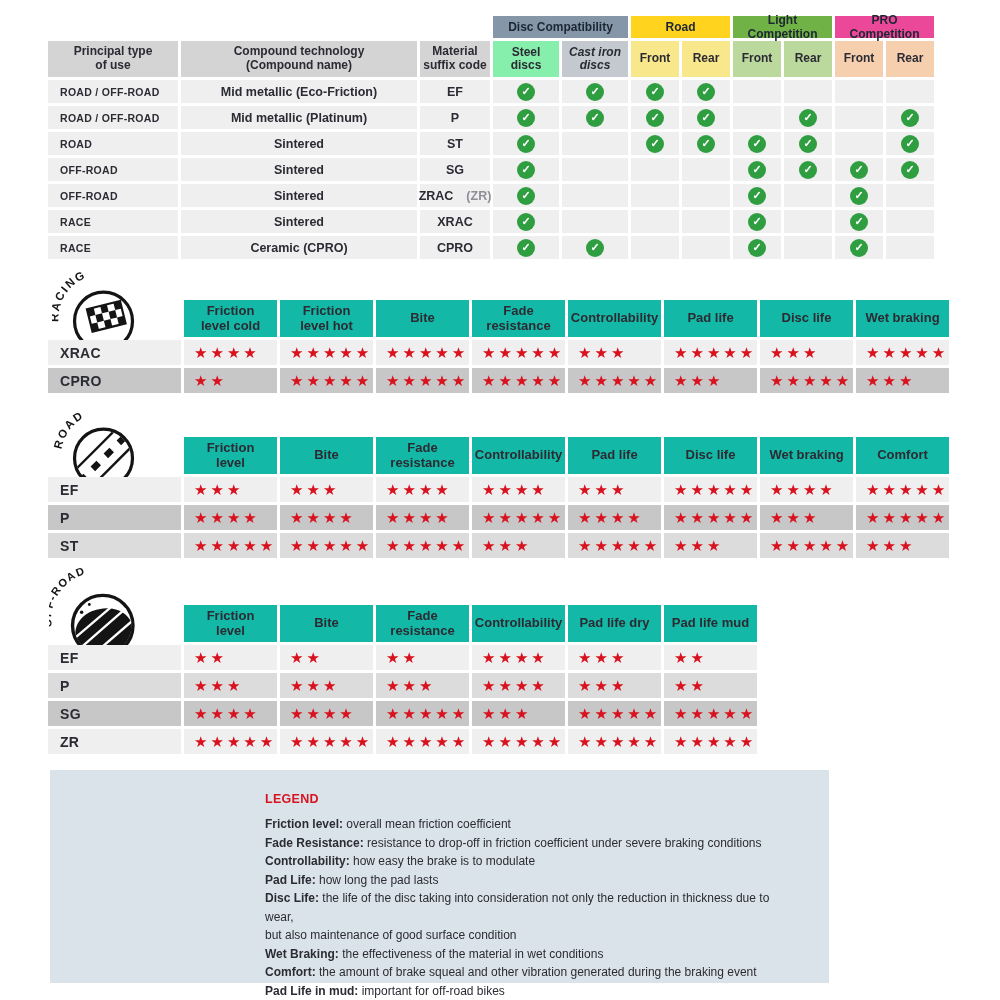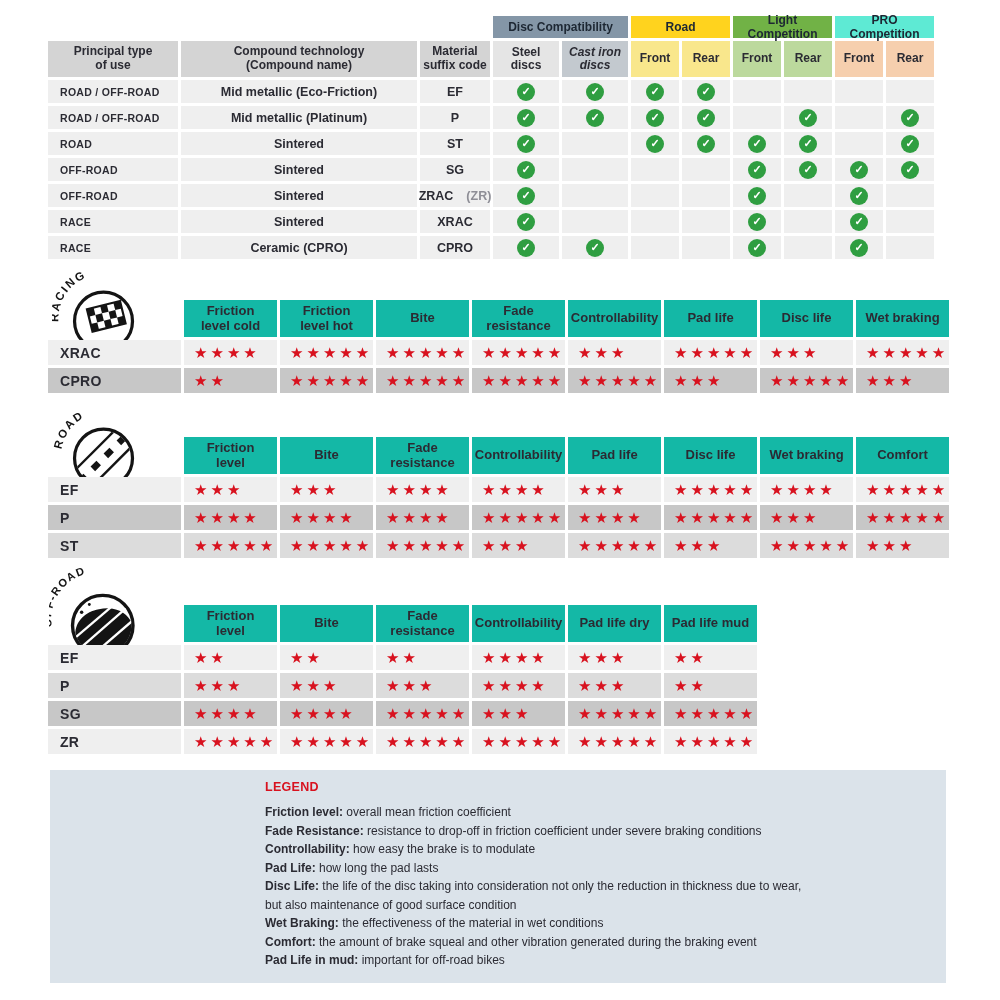--- a/index.html
+++ b/index.html
@@ -26,41 +26,41 @@
   #offroad-grid{top:605px}
   .corner{background:transparent}
   .rhdr{background:#14b8a6;font-weight:bold;font-size:13px;line-height:1.15;white-space:pre-line}
   .rlabel{justify-content:flex-start;padding-left:12px;font-weight:bold;font-size:14px;letter-spacing:.3px}
   .stars{justify-content:flex-start;padding-left:10px;color:#d8121f;font-size:15px;letter-spacing:3px;overflow:hidden}
   .light{background:#efefef}.medium{background:#dcdcdc}.dark{background:#c7c7c7}
   
   .icon{position:absolute}
   .icon-arc-text{font-size:12.5px;font-weight:bold;letter-spacing:2px;fill:#141414;font-family:"Liberation Sans",sans-serif}
   
-  #legend-box{position:absolute;left:50px;top:770px;width:896px;height:213px;background:#dbe3ea;box-sizing:border-box;padding:10px 30px 0 215px}
+  #legend-box{position:absolute;left:50px;top:770px;width:779px;height:213px;background:#dbe3ea;box-sizing:border-box;padding:22px 30px 0 215px}
   #legend-title{color:#d8121f;font-weight:bold;font-size:12.5px;margin-bottom:9px;letter-spacing:.3px}
   .legend-line{font-size:12px;line-height:18.5px;color:#2b2b33}
   .legend-line b{font-weight:bold}
 </style>
 </head>
 <body>
 
 <div id="compat-grid">
     <div class="cell spacer" style="grid-column: 1 / span 3;"></div>
     <div class="cell group" style="grid-column: span 2; background: rgb(132, 150, 167);">Disc Compatibility</div>
     <div class="cell group" style="grid-column: span 2; background: rgb(255, 211, 30);">Road</div>
     <div class="cell group" style="grid-column: span 2; background: rgb(113, 178, 70);">Light Competition</div>
-    <div class="cell group" style="grid-column: span 2; background: #5eead4;">PRO Competition</div>
+    <div class="cell group" style="grid-column: span 2; background: #ec4899;">PRO Competition</div>
     <div class="cell hdr">Principal type
 of use</div>
     <div class="cell hdr">Compound technology
 (Compound name)</div>
     <div class="cell hdr">Material
 suffix code</div>
-    <div class="cell sub" style="background: #e5e5e5;">Steel
+    <div class="cell sub" style="background: #86efac;">Steel
 discs</div>
     <div class="cell sub" style="background: rgb(195, 201, 207); font-style: italic;">Cast iron
 discs</div>
     <div class="cell sub" style="background: rgb(249, 231, 140);">Front</div>
     <div class="cell sub" style="background: rgb(249, 231, 140);">Rear</div>
     <div class="cell sub" style="background: rgb(188, 217, 157);">Front</div>
     <div class="cell sub" style="background: rgb(188, 217, 157);">Rear</div>
     <div class="cell sub" style="background: rgb(246, 207, 174);">Front</div>
     <div class="cell sub" style="background: rgb(246, 207, 174);">Rear</div>
     <div class="cell use">ROAD / OFF-ROAD</div>

